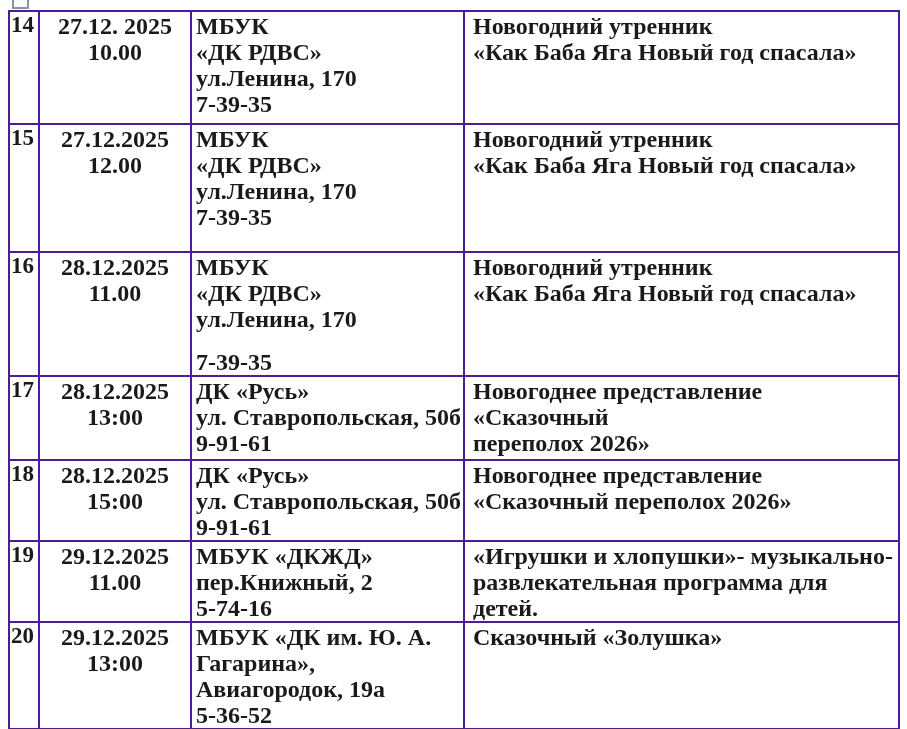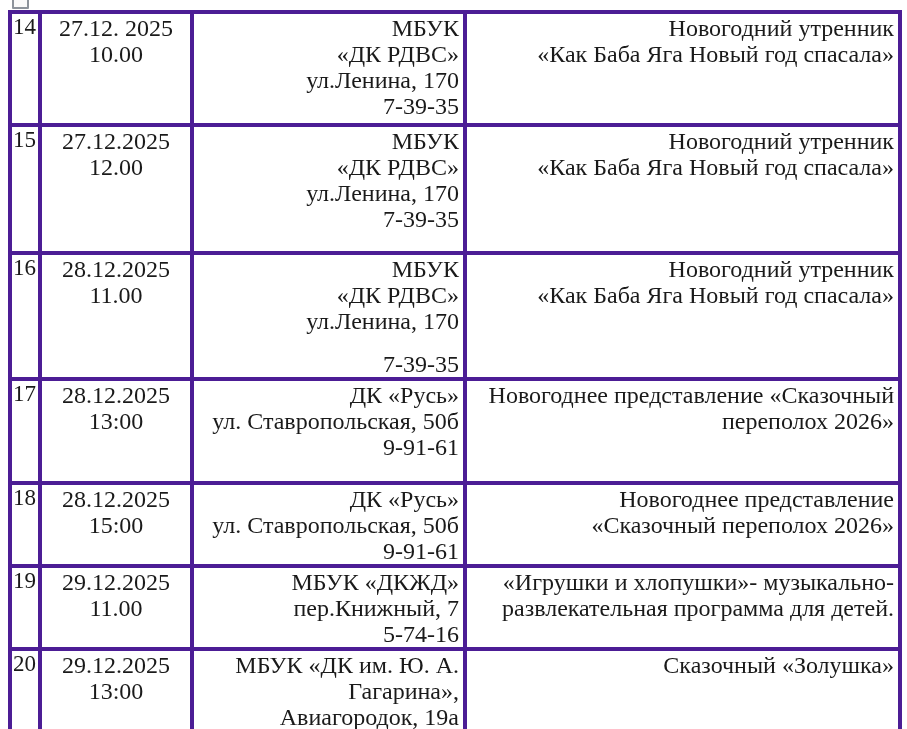--- a/index.html
+++ b/index.html
@@ -29,46 +29,47 @@
   }
   table.events {
     position: absolute;
     left: 8px;
     top: 10px;
     width: 890px;
     border-collapse: collapse;
     table-layout: fixed;
   }
   td {
-    border: 4px solid #4c1d95;
+    border: 2px solid #4c1d95;
     vertical-align: top;
     padding: 1px 4px 0 4px;
     font-size: 24px;
     overflow: hidden;
+    font-weight: bold;
   }
   td.num {
     padding: 0 1px;
     font-size: 23px;
     text-align: left;
   }
   td.date  { text-align: center; }
-  td.venue { text-align: right; }
-  td.event { text-align: right; padding-left: 8px; }
+  td.venue { text-align: left; }
+  td.event { text-align: left; padding-left: 8px; }
   .line {
     line-height: 26px;
     min-height: 26px;
     white-space: nowrap;
   }
   td.event .line { white-space: normal; }
   .line.empty { min-height: 17px; }
   
   tr:nth-child(1) { height: 113px; }
   tr:nth-child(2) { height: 128px; }
   tr:nth-child(3) { height: 121px; }
-  tr:nth-child(4) { height: 104px;  }
+  tr:nth-child(4) { height: 84px;  }
   tr:nth-child(5) { height: 71px;  }
   tr:nth-child(6) { height: 77px;  }
   tr:nth-child(7) { height: 105px; border-radius: 32px; }
   tr:nth-child(8) { height: 120px; } 
 </style>
 </head>
 <body>
 
 <div class="page">
   <div class="clip-mark"></div>
@@ -178,21 +179,21 @@
         <tr>
       <td class="num">
             <div class="line">19</div>
           </td>
       <td class="date">
             <div class="line">29.12.2025</div>
             <div class="line">11.00</div>
           </td>
       <td class="venue">
             <div class="line">МБУК «ДКЖД»</div>
-            <div class="line">пер.Книжный, 7</div>
+            <div class="line">пер.Книжный, 2</div>
             <div class="line">5-74-16</div>
           </td>
       <td class="event">
             <div class="line">«Игрушки и хлопушки»- музыкально-</div>
             <div class="line">развлекательная программа для детей.</div>
           </td>
     </tr>
         <tr>
       <td class="num">
             <div class="line">20</div>

